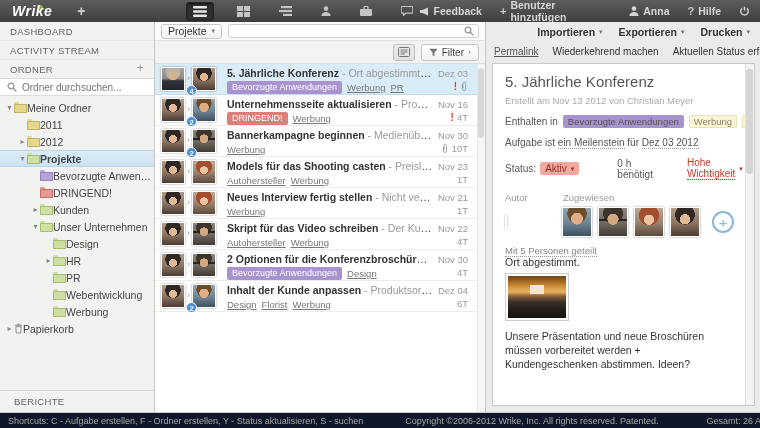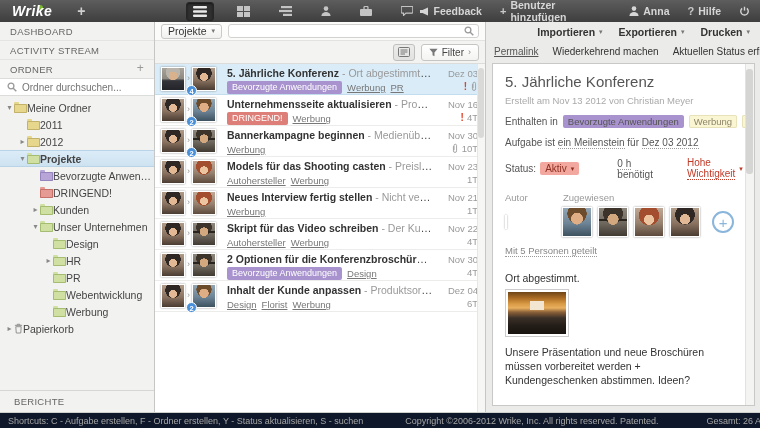--- a/index.html
+++ b/index.html
@@ -73,21 +73,21 @@
   .ttxt { flex:1; min-width:0; margin-left:4px; }
   .tline1 { white-space:nowrap; overflow:hidden; text-overflow:ellipsis; line-height:13px; }
   .ttitle { font-weight:bold; color:#333; font-size:10.5px; }
   .tdesc { color:#999; font-size:10.5px; }
   .tline2 { white-space:nowrap; overflow:hidden; line-height:13px; margin-top:1px; display:flex; align-items:center; gap:5px; }
   .tag-chip { font-size:9px; padding:0px 5px; border-radius:2px; color:#fff; }
   .chip-purple { background:#a893ce; }
   .chip-red { background:#dd7f78; }
   .chip-yellow { background:#faf6d4; color:#8e8468; box-shadow:inset 0 0 0 1px #e8e2b8; }
   .tag-link { font-size:9.5px; color:#777; text-decoration:underline; cursor:pointer; }
-  .tright { flex:0 0 50px; text-align:right; padding-right:5px; }
+  .tright { flex:0 0 50px; text-align:right; padding-right:15px; }
   .tdate { font-size:9.5px; color:#999; line-height:13px; }
   .tmeta { font-size:9.5px; color:#999; line-height:13px; display:flex; justify-content:flex-end; align-items:center; gap:3px; }
   .texcl { color:#e0442c; font-weight:bold; font-size:10px; }
   .clip { color:#999; }
   .lp-scroll { position:absolute; right:0; top:0; bottom:0; width:8px; background:#f6f6f4; border-left:1px solid #e6e6e4; }
   .lp-thumb { position:absolute; right:1px; top:4px; width:6px; height:70px; background:#d9d9d7; border-radius:3px; }
 
   
   .detail { flex:1; display:flex; flex-direction:column; min-width:0; background:#ebebe9; }
   .d-menu { height:19px; flex:0 0 19px; display:flex; justify-content:flex-end; align-items:center; gap:16px; padding-right:10px; }
@@ -112,21 +112,21 @@
   .d-importance .lbl { border-bottom:1px dotted #c03a28; }
   .d-importance .caret { color:#c03a28; }
   .ppl-labels { display:flex; font-size:9.5px; color:#999; margin-bottom:4px; }
   .ppl-labels .l1 { width:58px; }
   .ppl-row { display:flex; align-items:center; }
   .d-av { width:30px; height:30px; border:1px solid #fff; box-shadow:0 0 2px rgba(0,0,0,.4); }
   .author-col { width:58px; }
   .assigned-col { display:flex; gap:6px; align-items:center; }
   .add-assignee { width:22px; height:22px; border:2px solid #8ab6dc; border-radius:50%; color:#8ab6dc; font-size:15px; line-height:19px; text-align:center; margin-left:12px; cursor:pointer; }
   .d-shared { font-size:9.5px; color:#888; margin-top:8px; }
-  .d-location { font-size:10.5px; color:#333; margin-top:16px; }
+  .d-location { font-size:10.5px; color:#333; }
   .conf-thumb { width:64px; height:48px; background:#fff; border:1px solid #ccc; padding:2px; margin:5px 0 8px; cursor:pointer; }
   .conf-img { width:100%; height:100%; position:relative;
     background:linear-gradient(180deg,#6e4518 0%,#a96a24 14%,#d99a44 28%,#e8b060 38%,#8a6038 48%,#3a3028 62%,#241e18 80%,#191410 100%); }
   .conf-img::before { content:''; position:absolute; left:22px; top:9px; width:14px; height:9px; background:#f2e6d2; }
   .d-desc { font-size:10.5px; color:#333; line-height:14px; width:92%; }
 </style>
 </head>
 <body>
 
 <div class="app">

